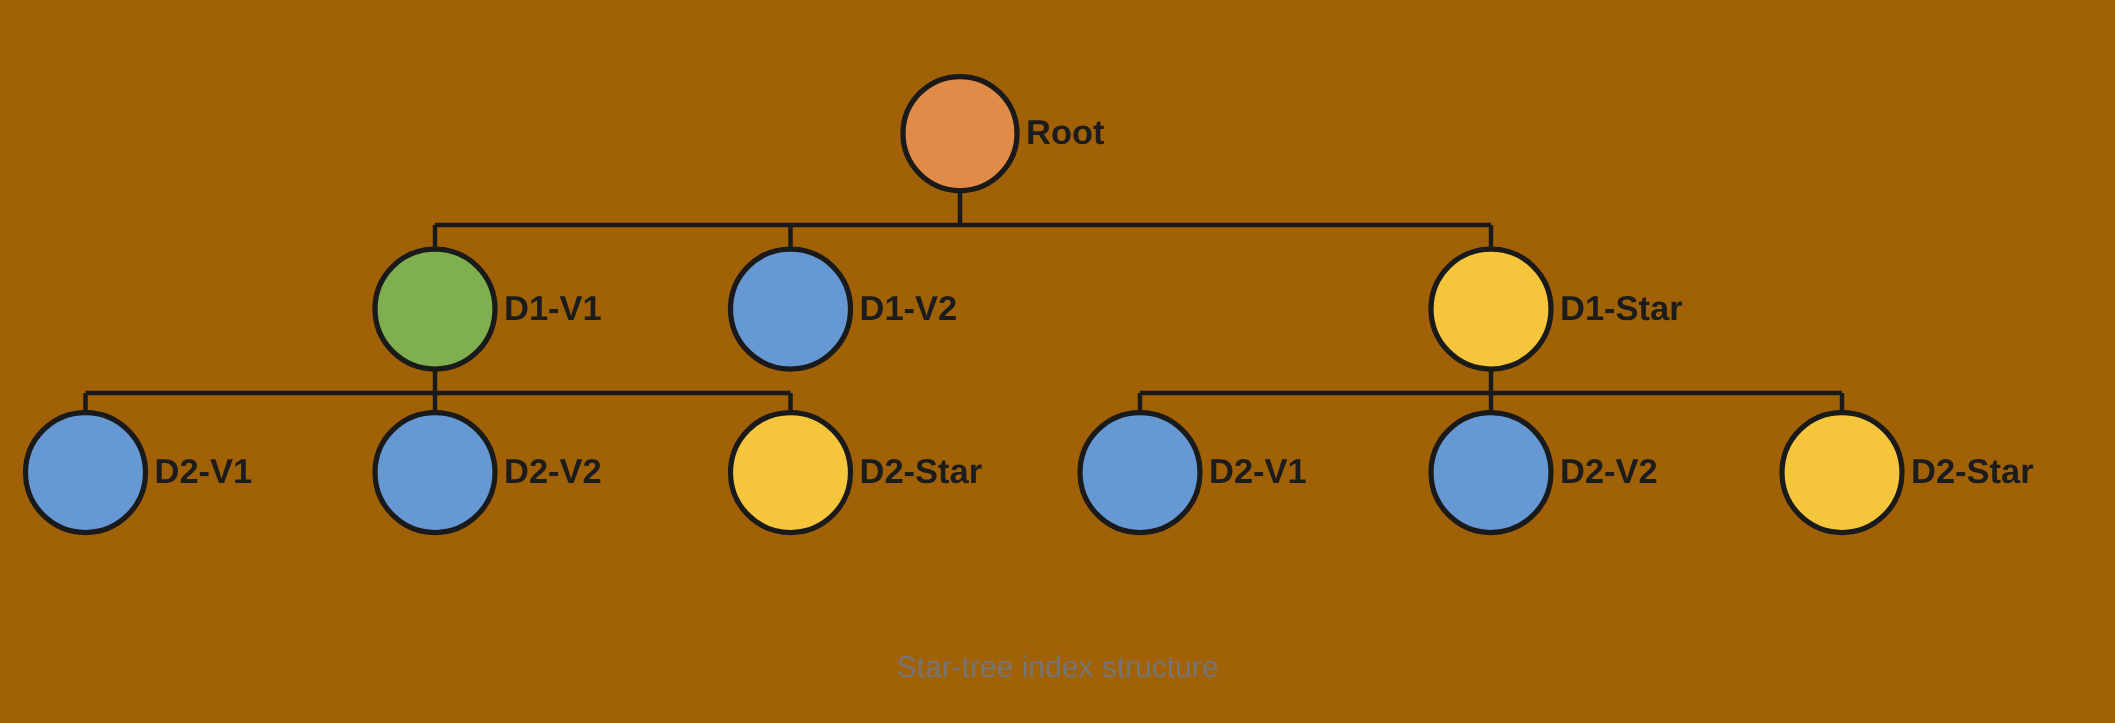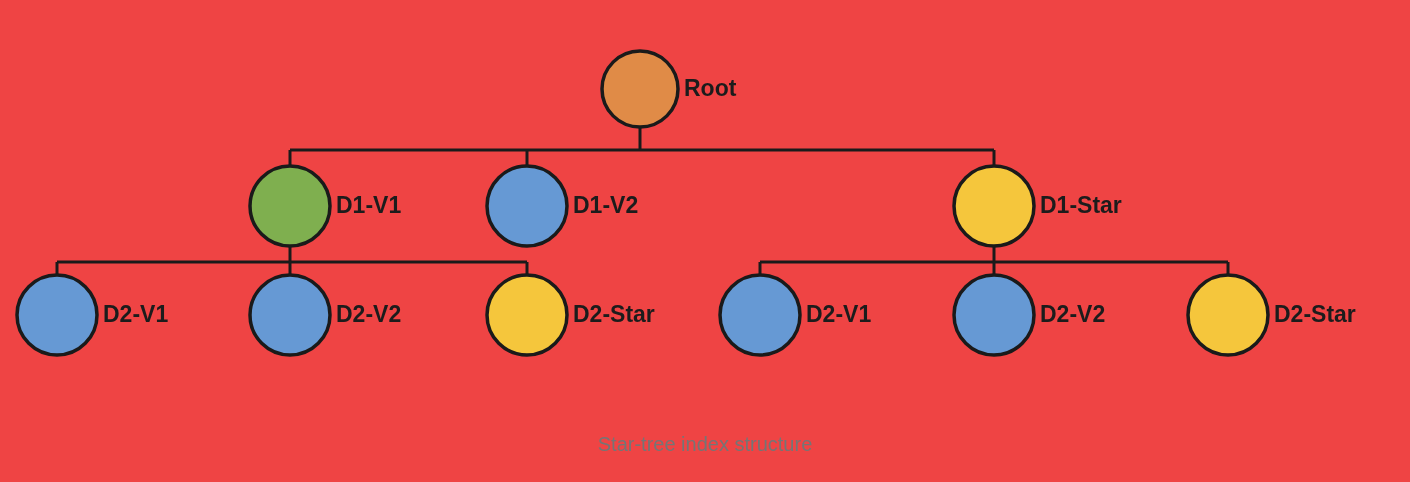--- a/index.html
+++ b/index.html
@@ -11,21 +11,21 @@
   body {
     width: 1410px;
     height: 482px;
     font-family: "Liberation Sans", sans-serif;
     overflow: hidden;
   }
   #diagram-root {
     position: relative;
     width: 1410px;
     height: 482px;
-    background: #ef4444;
+    background: #a16207;
   }
   #tree-svg {
     position: absolute;
     top: 0;
     left: 0;
     width: 1410px;
     height: 482px;
     display: block;
   }
   .edge-line {

